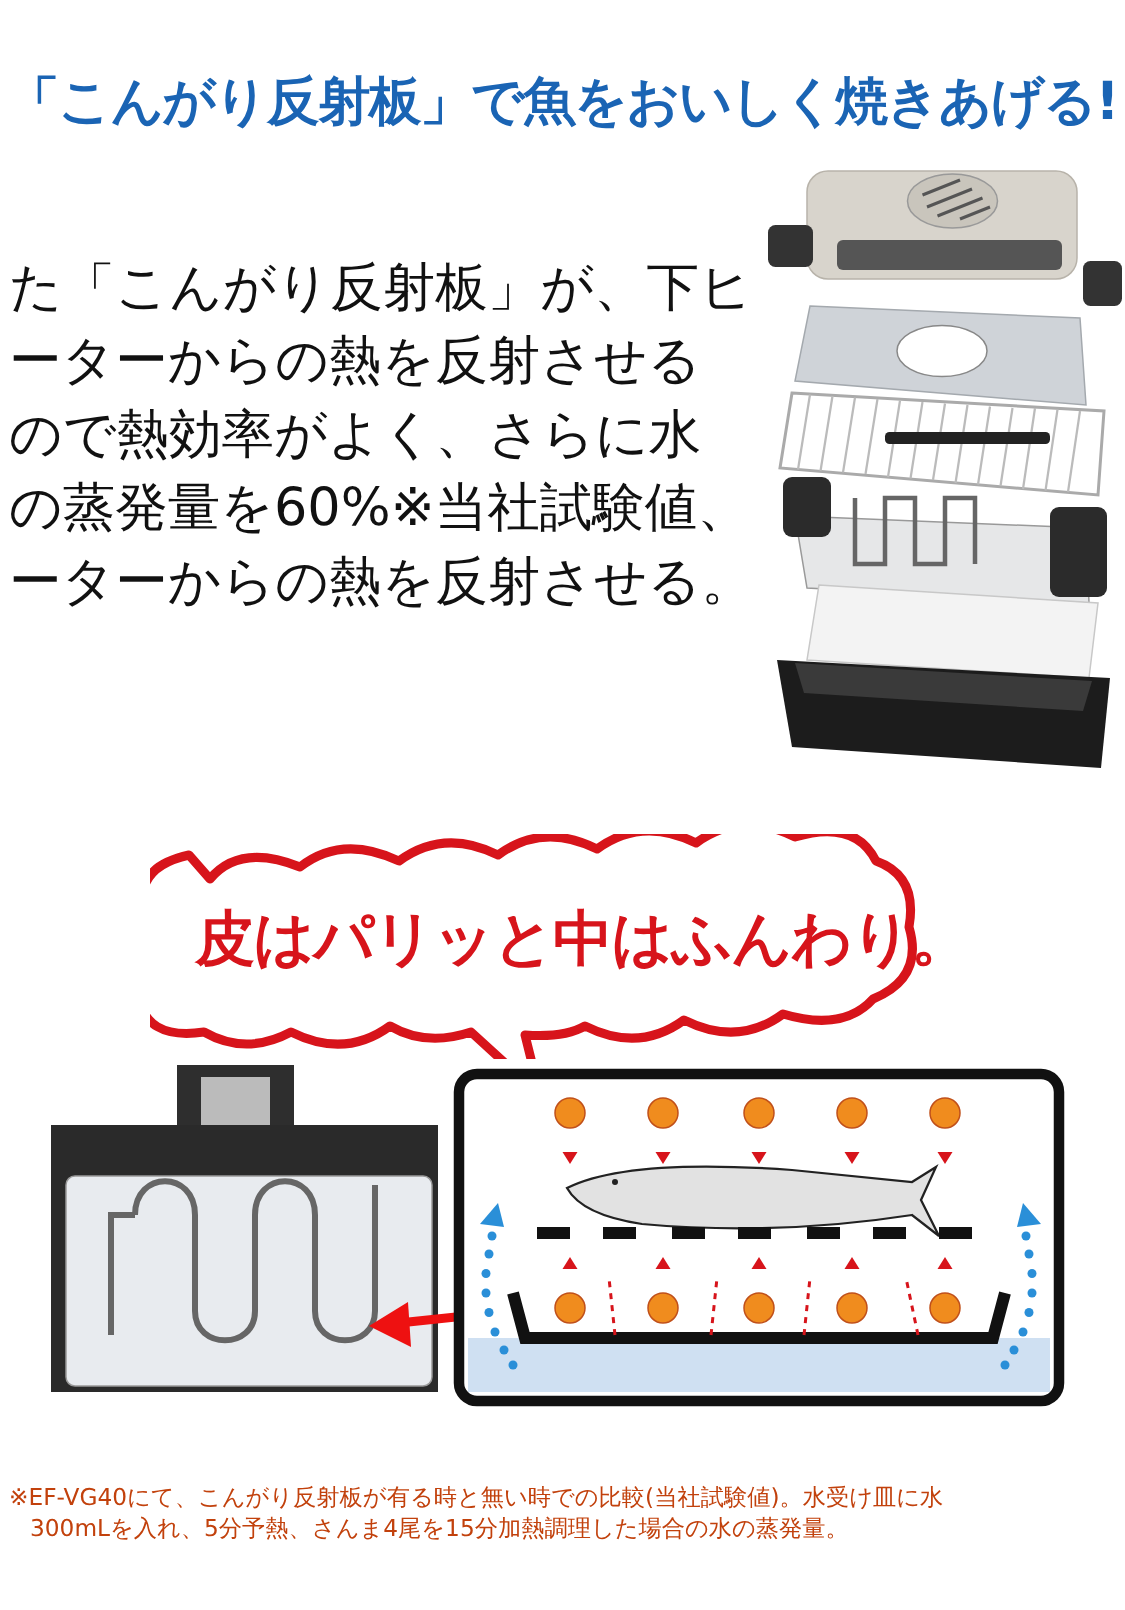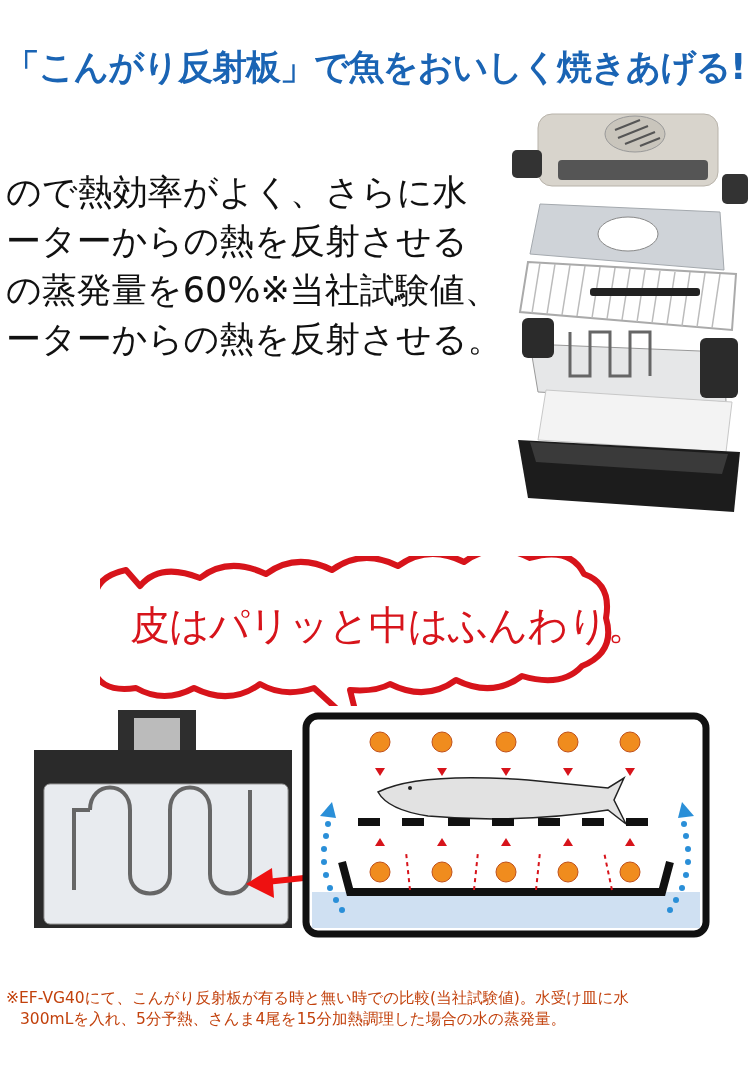--- a/index.html
+++ b/index.html
@@ -2,34 +2,35 @@
 <html><head>
 <meta charset="utf-8">
 <style>
   html,body{margin:0;padding:0;background:#fff;}
   body{width:750px;height:1073px;position:relative;overflow:hidden;font-family:"DejaVu Sans",sans-serif;}
   .headline{position:absolute;left:0;top:44px;width:750px;text-align:center;color:#1a64b4;font-weight:bold;font-size:35px;letter-spacing:-1px;white-space:nowrap;}
   .body-text{position:absolute;left:6px;top:168px;width:470px;font-size:35px;line-height:49px;color:#111;}
   .body-text div{white-space:nowrap;}
   .product{position:absolute;left:500px;top:112px;width:250px;height:410px;}
   .bubble{position:absolute;left:100px;top:556px;width:560px;height:150px;}
-  .bubble-text{position:absolute;left:130px;top:598px;width:510px;text-align:center;color:#d7141b;font-weight:normal;font-size:40px;letter-spacing:-1px;white-space:nowrap;}
+  .bubble-text{position:absolute;left:130px;top:598px;width:510px;text-align:center;color:#d7141b;font-weight:bold;font-size:40px;letter-spacing:-1px;white-space:nowrap;}
   .photo{position:absolute;left:34px;top:710px;width:270px;height:222px;}
   .diagram{position:absolute;left:302px;top:712px;width:410px;height:226px;}
   .footnote{position:absolute;left:6px;top:988px;width:744px;font-size:15.5px;line-height:21px;color:#c2410c;}
   .footnote .l2{padding-left:14px;}
 </style>
 </head>
 <body>
 
 <div class="headline">「こんがり反射板」で魚をおいしく焼きあげる!</div>
 
 <div class="body-text">
+  <div>た「こんがり反射板」が、下ヒ</div>
+  <div>ーターからの熱を反射させる</div>
   <div>ので熱効率がよく、さらに水</div>
-  <div>ーターからの熱を反射させる</div>
   <div>の蒸発量を60%※当社試験値、</div>
   <div>ーターからの熱を反射させる。</div>
 </div>
 
 <svg class="product" viewBox="0 0 250 410">
 
   <rect x="38" y="2" width="180" height="72" rx="14" fill="#d8d4cc" stroke="#b8b3aa"></rect>
   <ellipse cx="135" cy="22" rx="30" ry="18" fill="#c9c5bc" stroke="#999"></ellipse>
   <g stroke="#555" stroke-width="2">
       <line x1="115" y1="18" x2="140" y2="8"></line>

